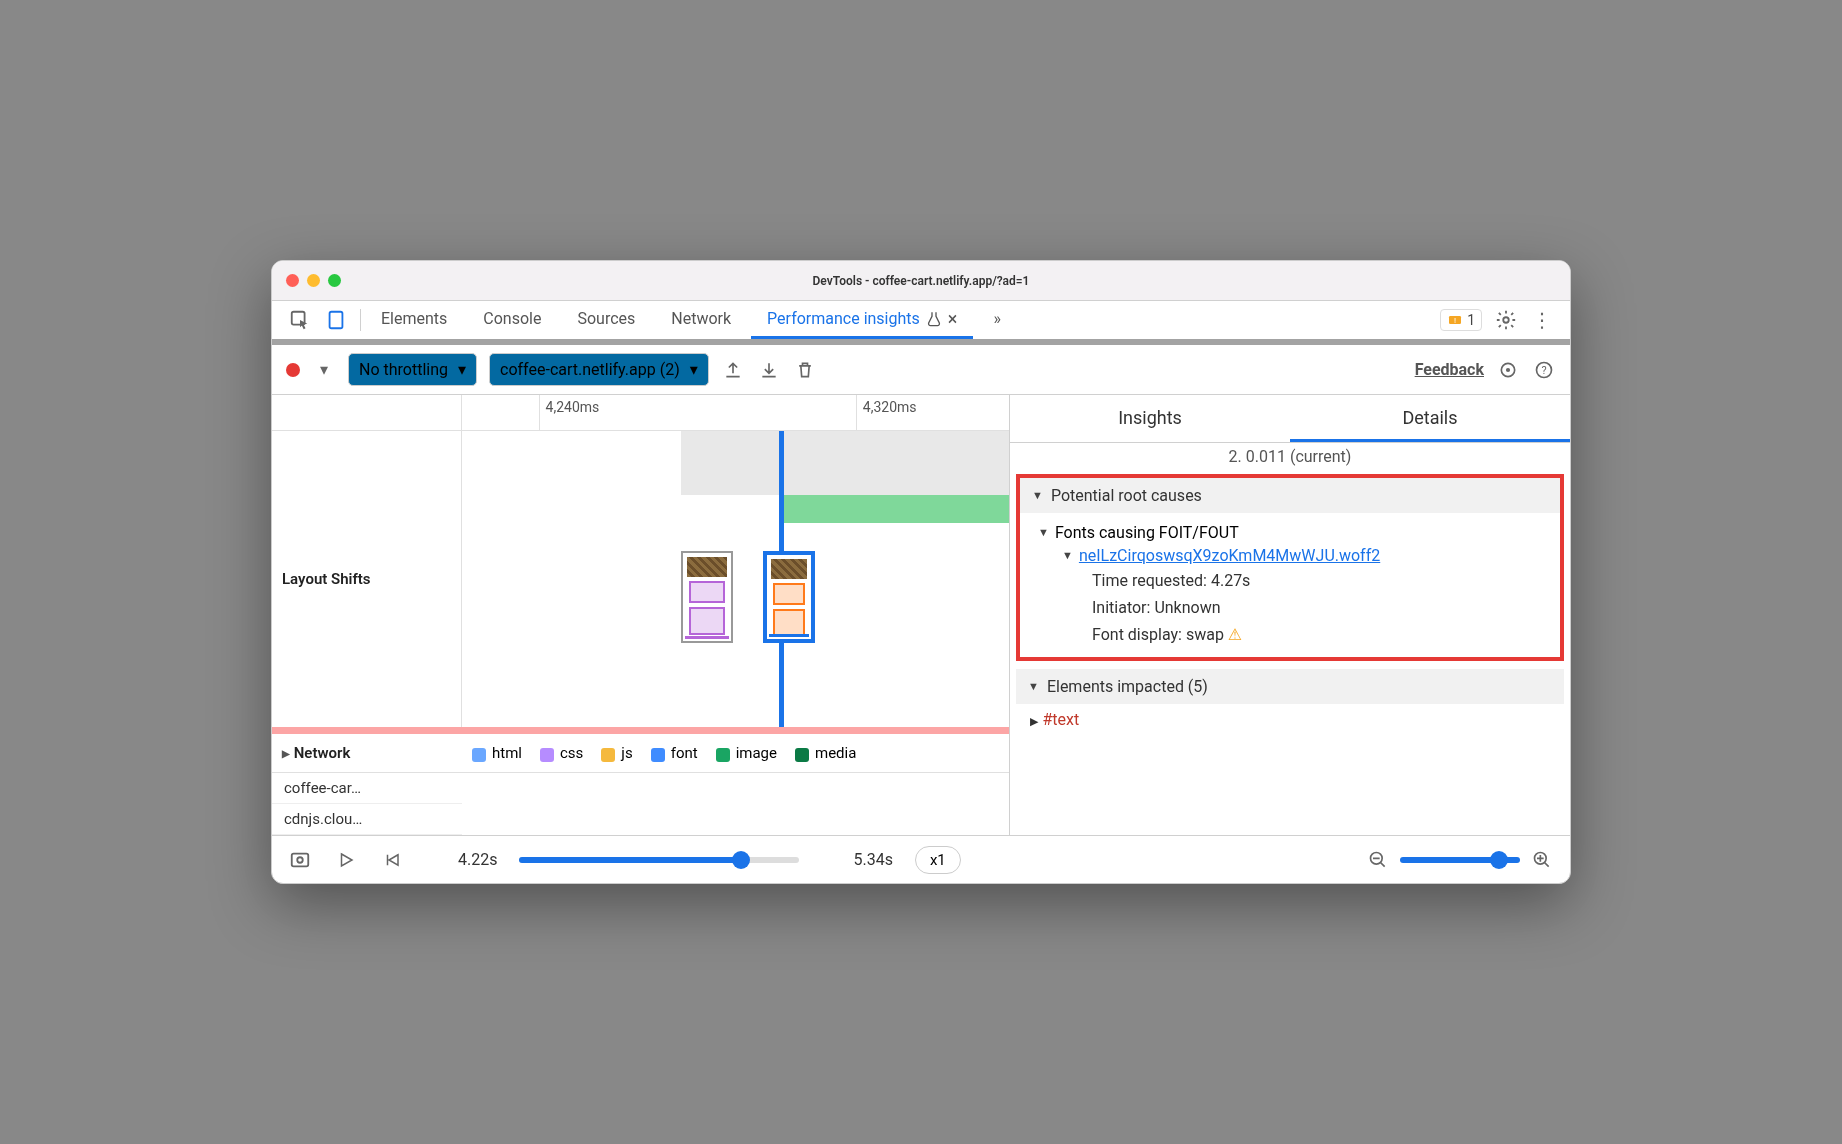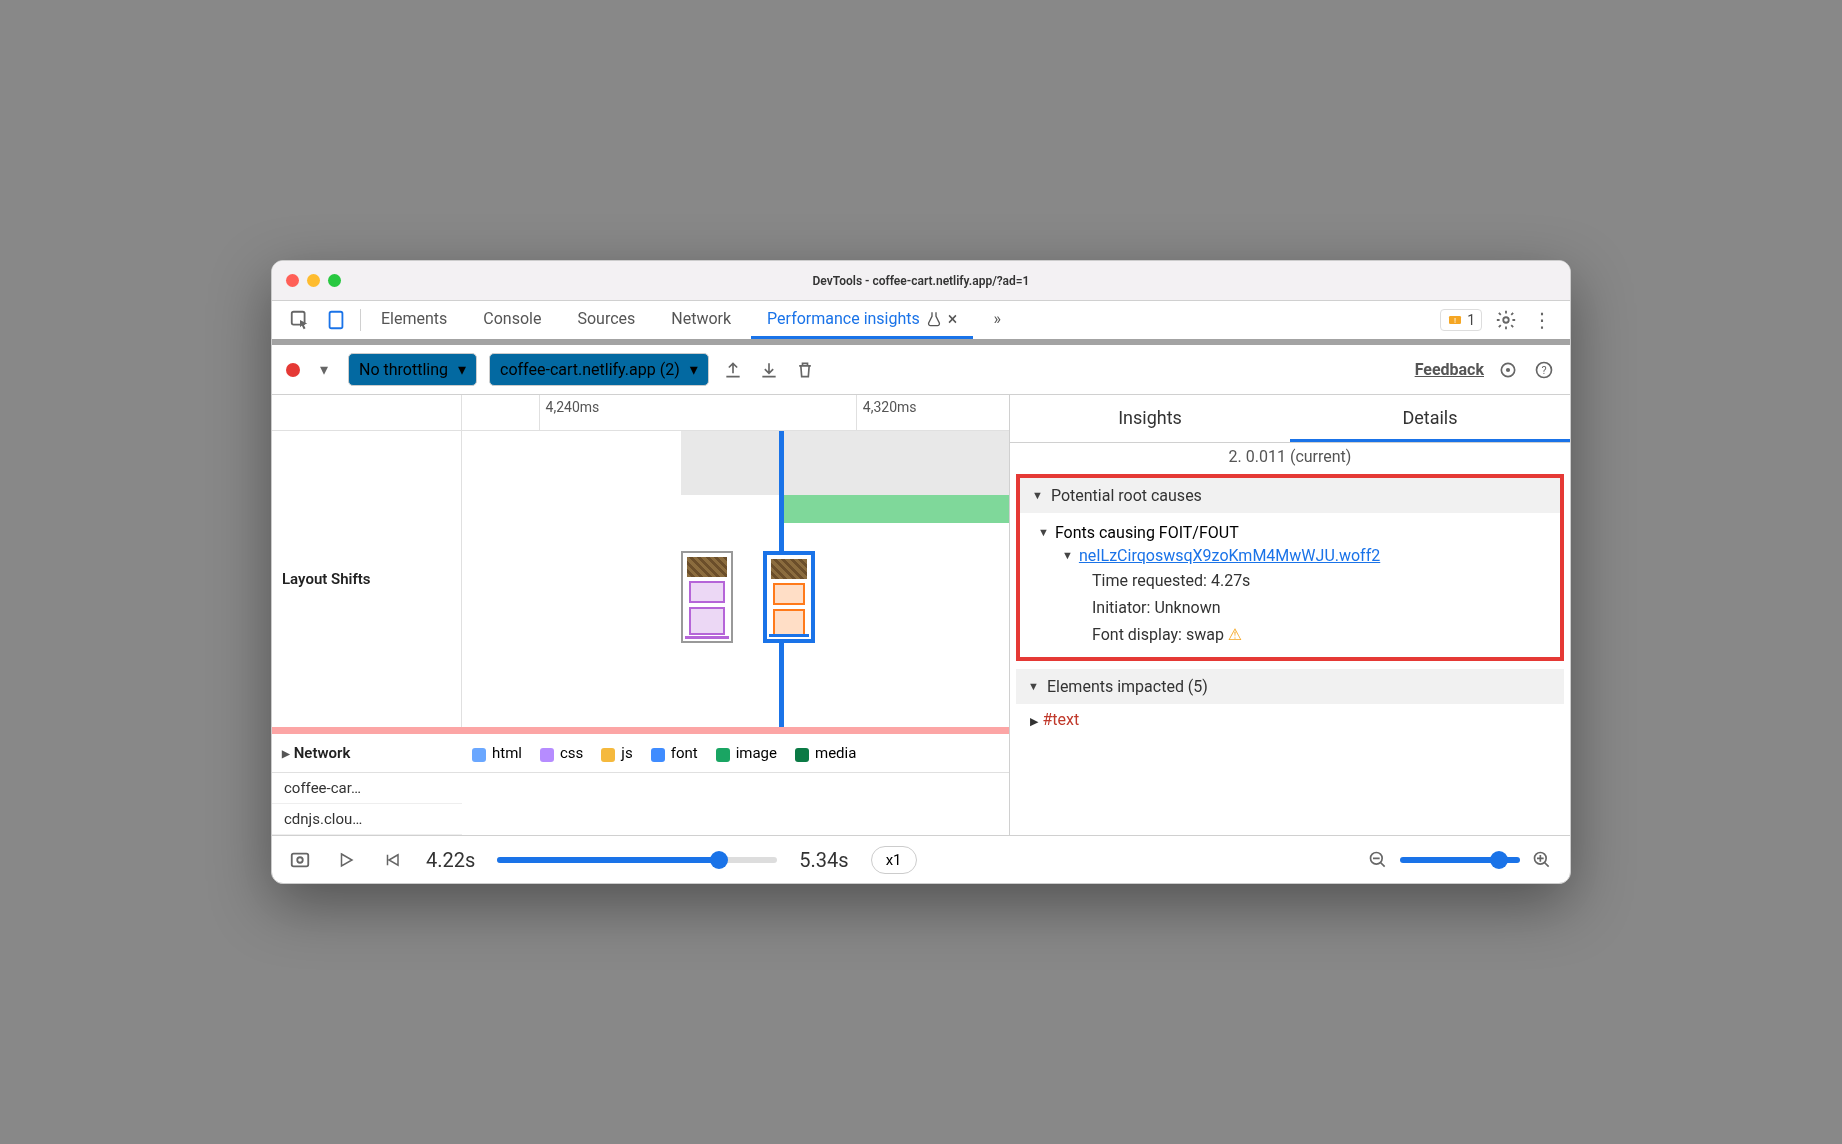--- a/index.html
+++ b/index.html
@@ -92,21 +92,21 @@
 .section { }
 .sec-header { background:#f1f1f1; padding:8px 12px; font-size:16px; color:#333; display:flex; align-items:center; gap:8px;}
 .tree { padding:8px 12px; font-size:16px; }
 .tree-row { display:flex; align-items:center; gap:6px; padding:2px 0;}
 .disclose { font-size:11px; color:#444;}
 .fontlink { color:#1a73e8; text-decoration:underline; cursor:pointer;}
 .kv { padding-left:60px; color:#333; line-height:1.7;}
 .warn { color:#f5a623; }
 .impacted { padding:6px 20px; font-size:16px; color:#c0392b;}
 .footer { height:48px; border-top:1px solid #d0d0d0; display:flex; align-items:center; padding:0 16px; gap:22px;}
-.footer .times { font-size:20px; color:#333;}
+.footer .times { font-size:16px; color:#333;margin-left:32px;}
 .slider { flex:0 0 280px; height:6px; background:#ddd; border-radius:3px; position:relative;}
 .slider .fill { position:absolute; left:0; height:100%; background:#1a73e8; border-radius:3px;}
 .slider .knob { position:absolute; top:-6px; width:18px; height:18px; background:#1a73e8; border-radius:50%;}
 .pill { border:1px solid #ccc; border-radius:20px; padding:4px 14px; font-size:15px;}
 .zoom { display:flex; align-items:center; gap:10px;}
 .zoom-track { width:120px; height:6px; background:#1a73e8; border-radius:3px; position:relative;}
 .zoom-track .zk { position:absolute; top:-6px; right:12px; width:18px; height:18px; background:#1a73e8; border-radius:50%;}
 svg { display:block; }
 .chev { font-size:10px; color:#555; margin-right:4px;}
 </style>

